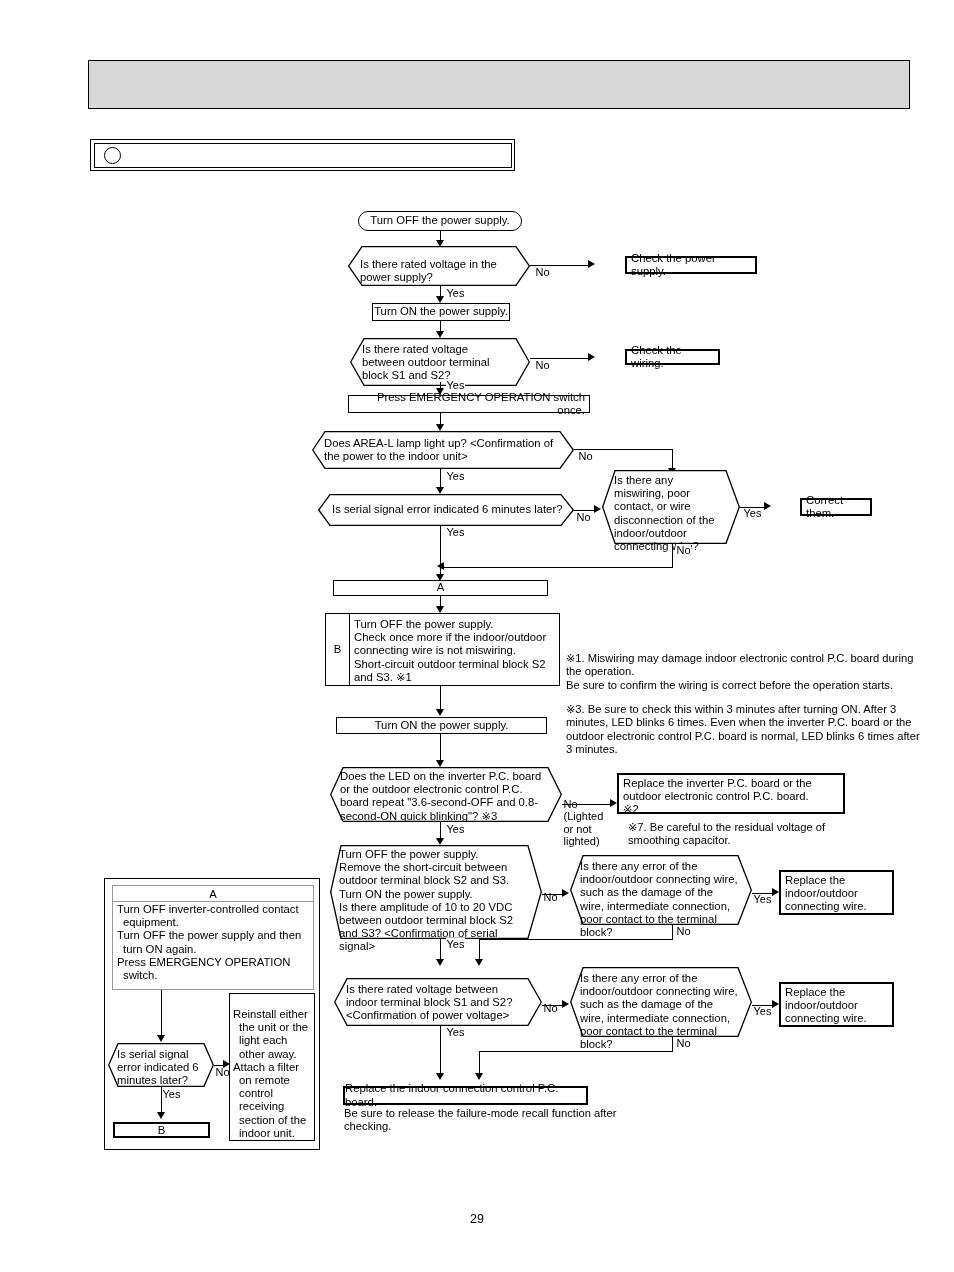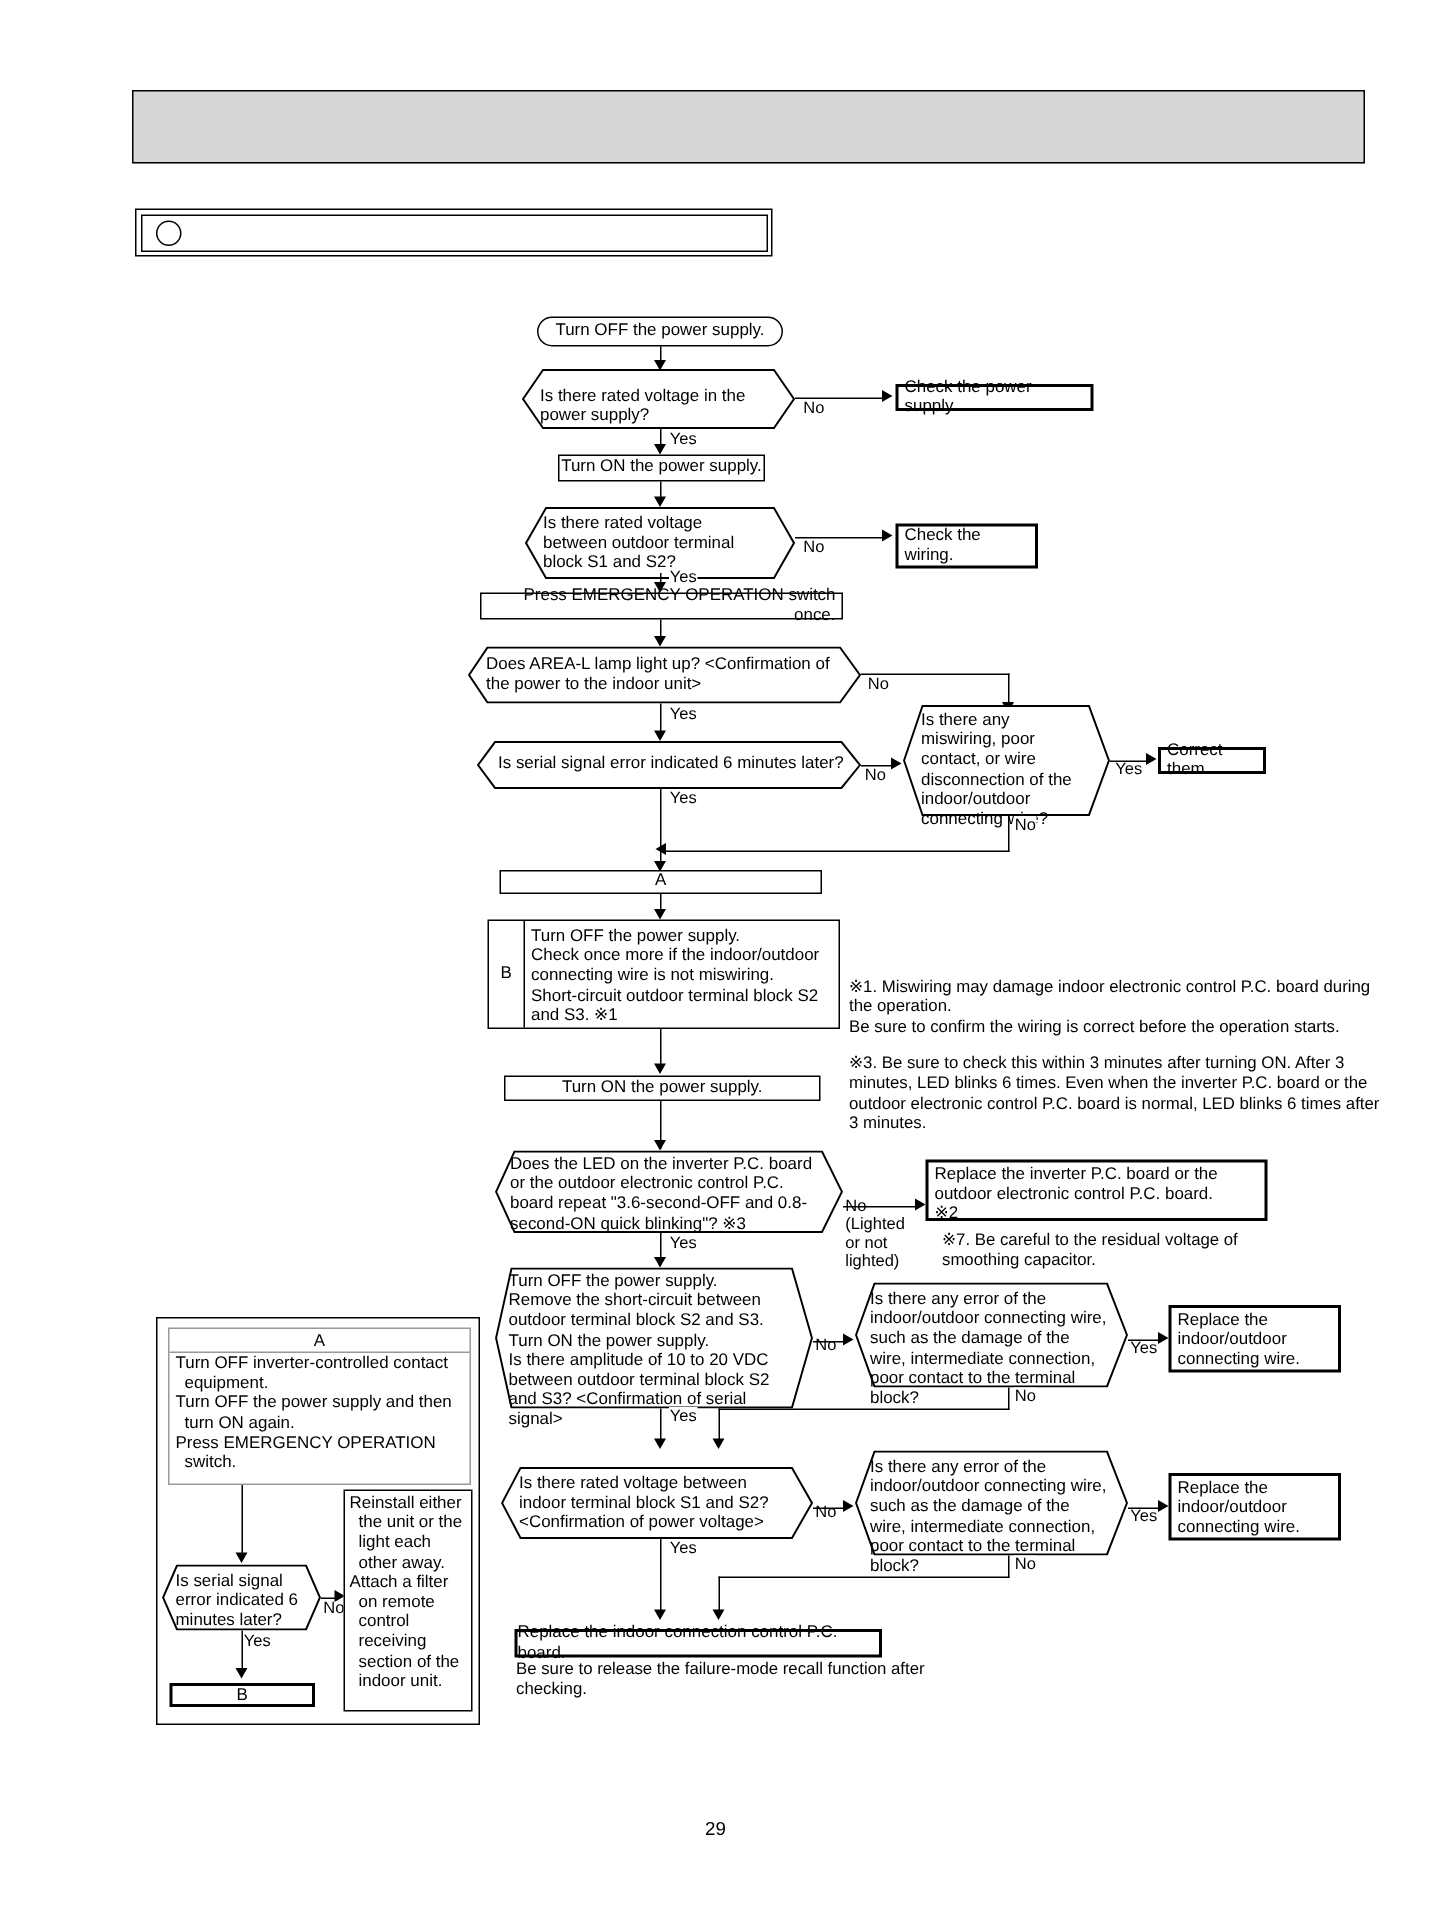--- a/index.html
+++ b/index.html
@@ -14,21 +14,21 @@
   #header-bar{left:88px;top:60px;width:822px;height:49px;background:#d7d7d7;border:1px solid #000;}
   #title-box-outer{left:90px;top:139px;width:425px;height:32px;border:1.6px solid #000;}
   #title-box-inner{left:93.5px;top:142.5px;width:418px;height:25px;border:1px solid #000;}
   #title-circle{left:104px;top:147px;width:17px;height:17px;border:1.2px solid #000;border-radius:50%;}
 
   
   .node{font-size:11.3px;line-height:13.2px;color:#000;}
   .rect{border:1px solid #000;background:#fff;display:flex;align-items:center;}
   .rect.center{justify-content:center;}
   .rect.thick{border:2.2px solid #000;}
-  .pad{padding:1px 4px;}
+  .pad{padding:1px 4px;margin-left:28px;}
 
   .term{border:1px solid #000;border-radius:40px/40px;background:#fff;
         display:flex;align-items:center;justify-content:center;}
 
   
   .hex{position:absolute;}
   .hex svg{position:absolute;left:0;top:0;}
   .hex .htxt{position:absolute;font-size:11.3px;line-height:13.2px;}
 
   
@@ -43,21 +43,21 @@
   .lbl{position:absolute;font-size:11px;line-height:12px;background:#fff;padding:0 0.5px;}
   .note{position:absolute;font-size:11.2px;line-height:13.4px;}
 
   
   #panel-a-outer{left:104px;top:878px;width:216px;height:272px;border:1.6px solid #000;background:#fff;}
   #panel-a-box{left:112px;top:885px;width:202px;height:105px;border:1px solid #999;background:#fff;}
   #panel-a-hdr{position:absolute;left:0;top:0;width:100%;height:15px;border-bottom:1px solid #999;
                display:flex;align-items:center;justify-content:center;font-size:11.3px;}
   #panel-a-list{position:absolute;left:4px;top:17px;right:4px;font-size:11.3px;line-height:13.2px;}
   #reinstall-box{left:229px;top:993px;width:86px;height:148px;border:1.6px solid #000;background:#fff;
-                 font-size:11.3px;line-height:13.2px;padding:2px 3px;}
+                 font-size:11.3px;line-height:13.2px;padding:14px 3px;}
   #b-box{left:113px;top:1122px;width:97px;height:16px;border:2.2px solid #000;background:#fff;
          display:flex;align-items:center;justify-content:center;font-size:11.3px;}
 
   .bullet{display:block;text-indent:-6px;padding-left:6px;}
   #pagenum{left:0;top:1212px;width:954px;text-align:center;font-size:12.5px;}
 </style>
 </head>
 <body>
 
 <div class="abs" id="header-bar"></div>
@@ -96,21 +96,21 @@
 
 <div class="hex" style="left:350px;top:338px;width:180px;height:48px;">
   <svg width="180" height="48" viewBox="0 0 180 48">
     <polygon points="14,0.7 166,0.7 179.3,24 166,47.3 14,47.3 0.7,24" fill="#fff" stroke="#000" stroke-width="1.3"></polygon>
   </svg>
   <div class="htxt" style="left:12px;top:5px;width:150px;">Is there rated voltage between outdoor terminal block S1 and S2?</div>
 </div>
 <div class="lbl" style="left:535px;top:359px;">No</div>
 <div class="ln hl" style="left:530px;top:357.5px;width:60px;"></div>
 <div class="arw right" style="left:588px;top:353px;"></div>
-<div class="abs rect thick pad node" style="left:597px;top:349px;width:95px;height:30px;">
+<div class="abs rect thick pad node" style="left:597px;top:349px;width:95px;height:16px;">
   <span>Check the wiring.</span>
 </div>
 
 <div class="ln vl" style="left:440px;top:382px;height:12px;"></div>
 <div class="arw down" style="left:435.5px;top:388px;"></div>
 <div class="lbl" style="left:446px;top:379px;">Yes</div>
 
 <div class="abs rect pad node" style="left:320px;top:395px;width:242px;height:18px;text-align:right;">
   <span>Press EMERGENCY OPERATION switch once.</span>
 </div>

